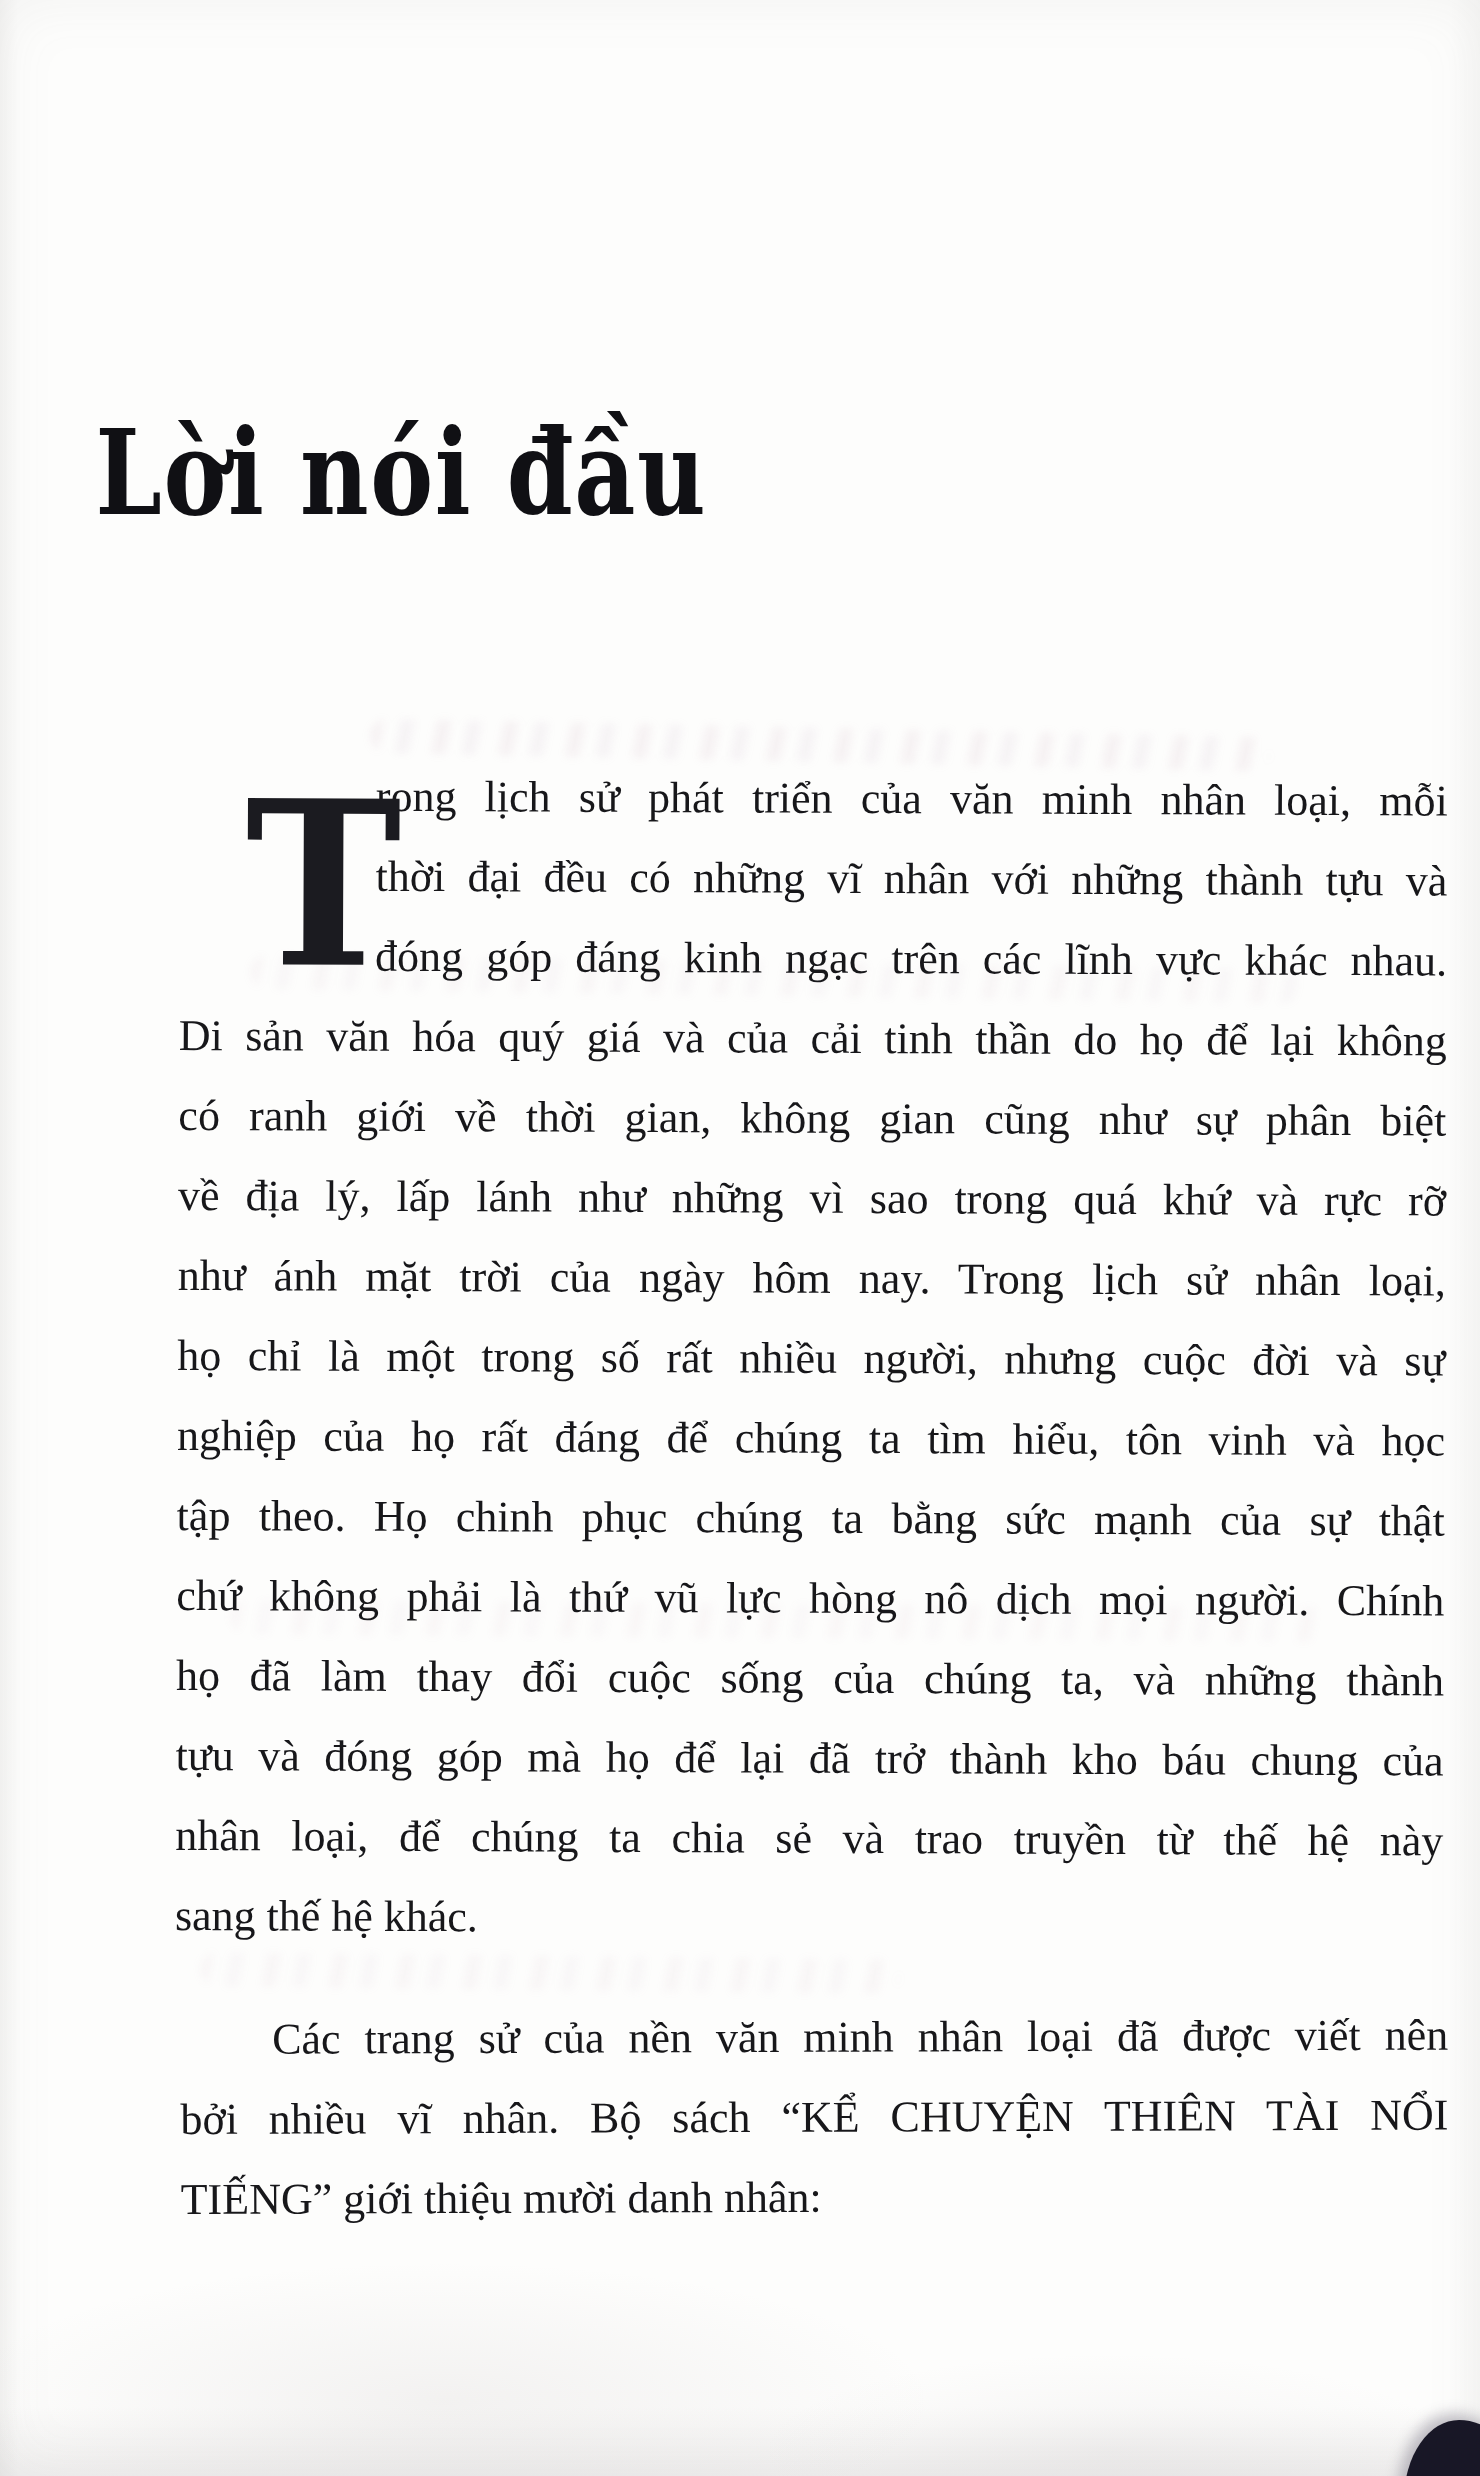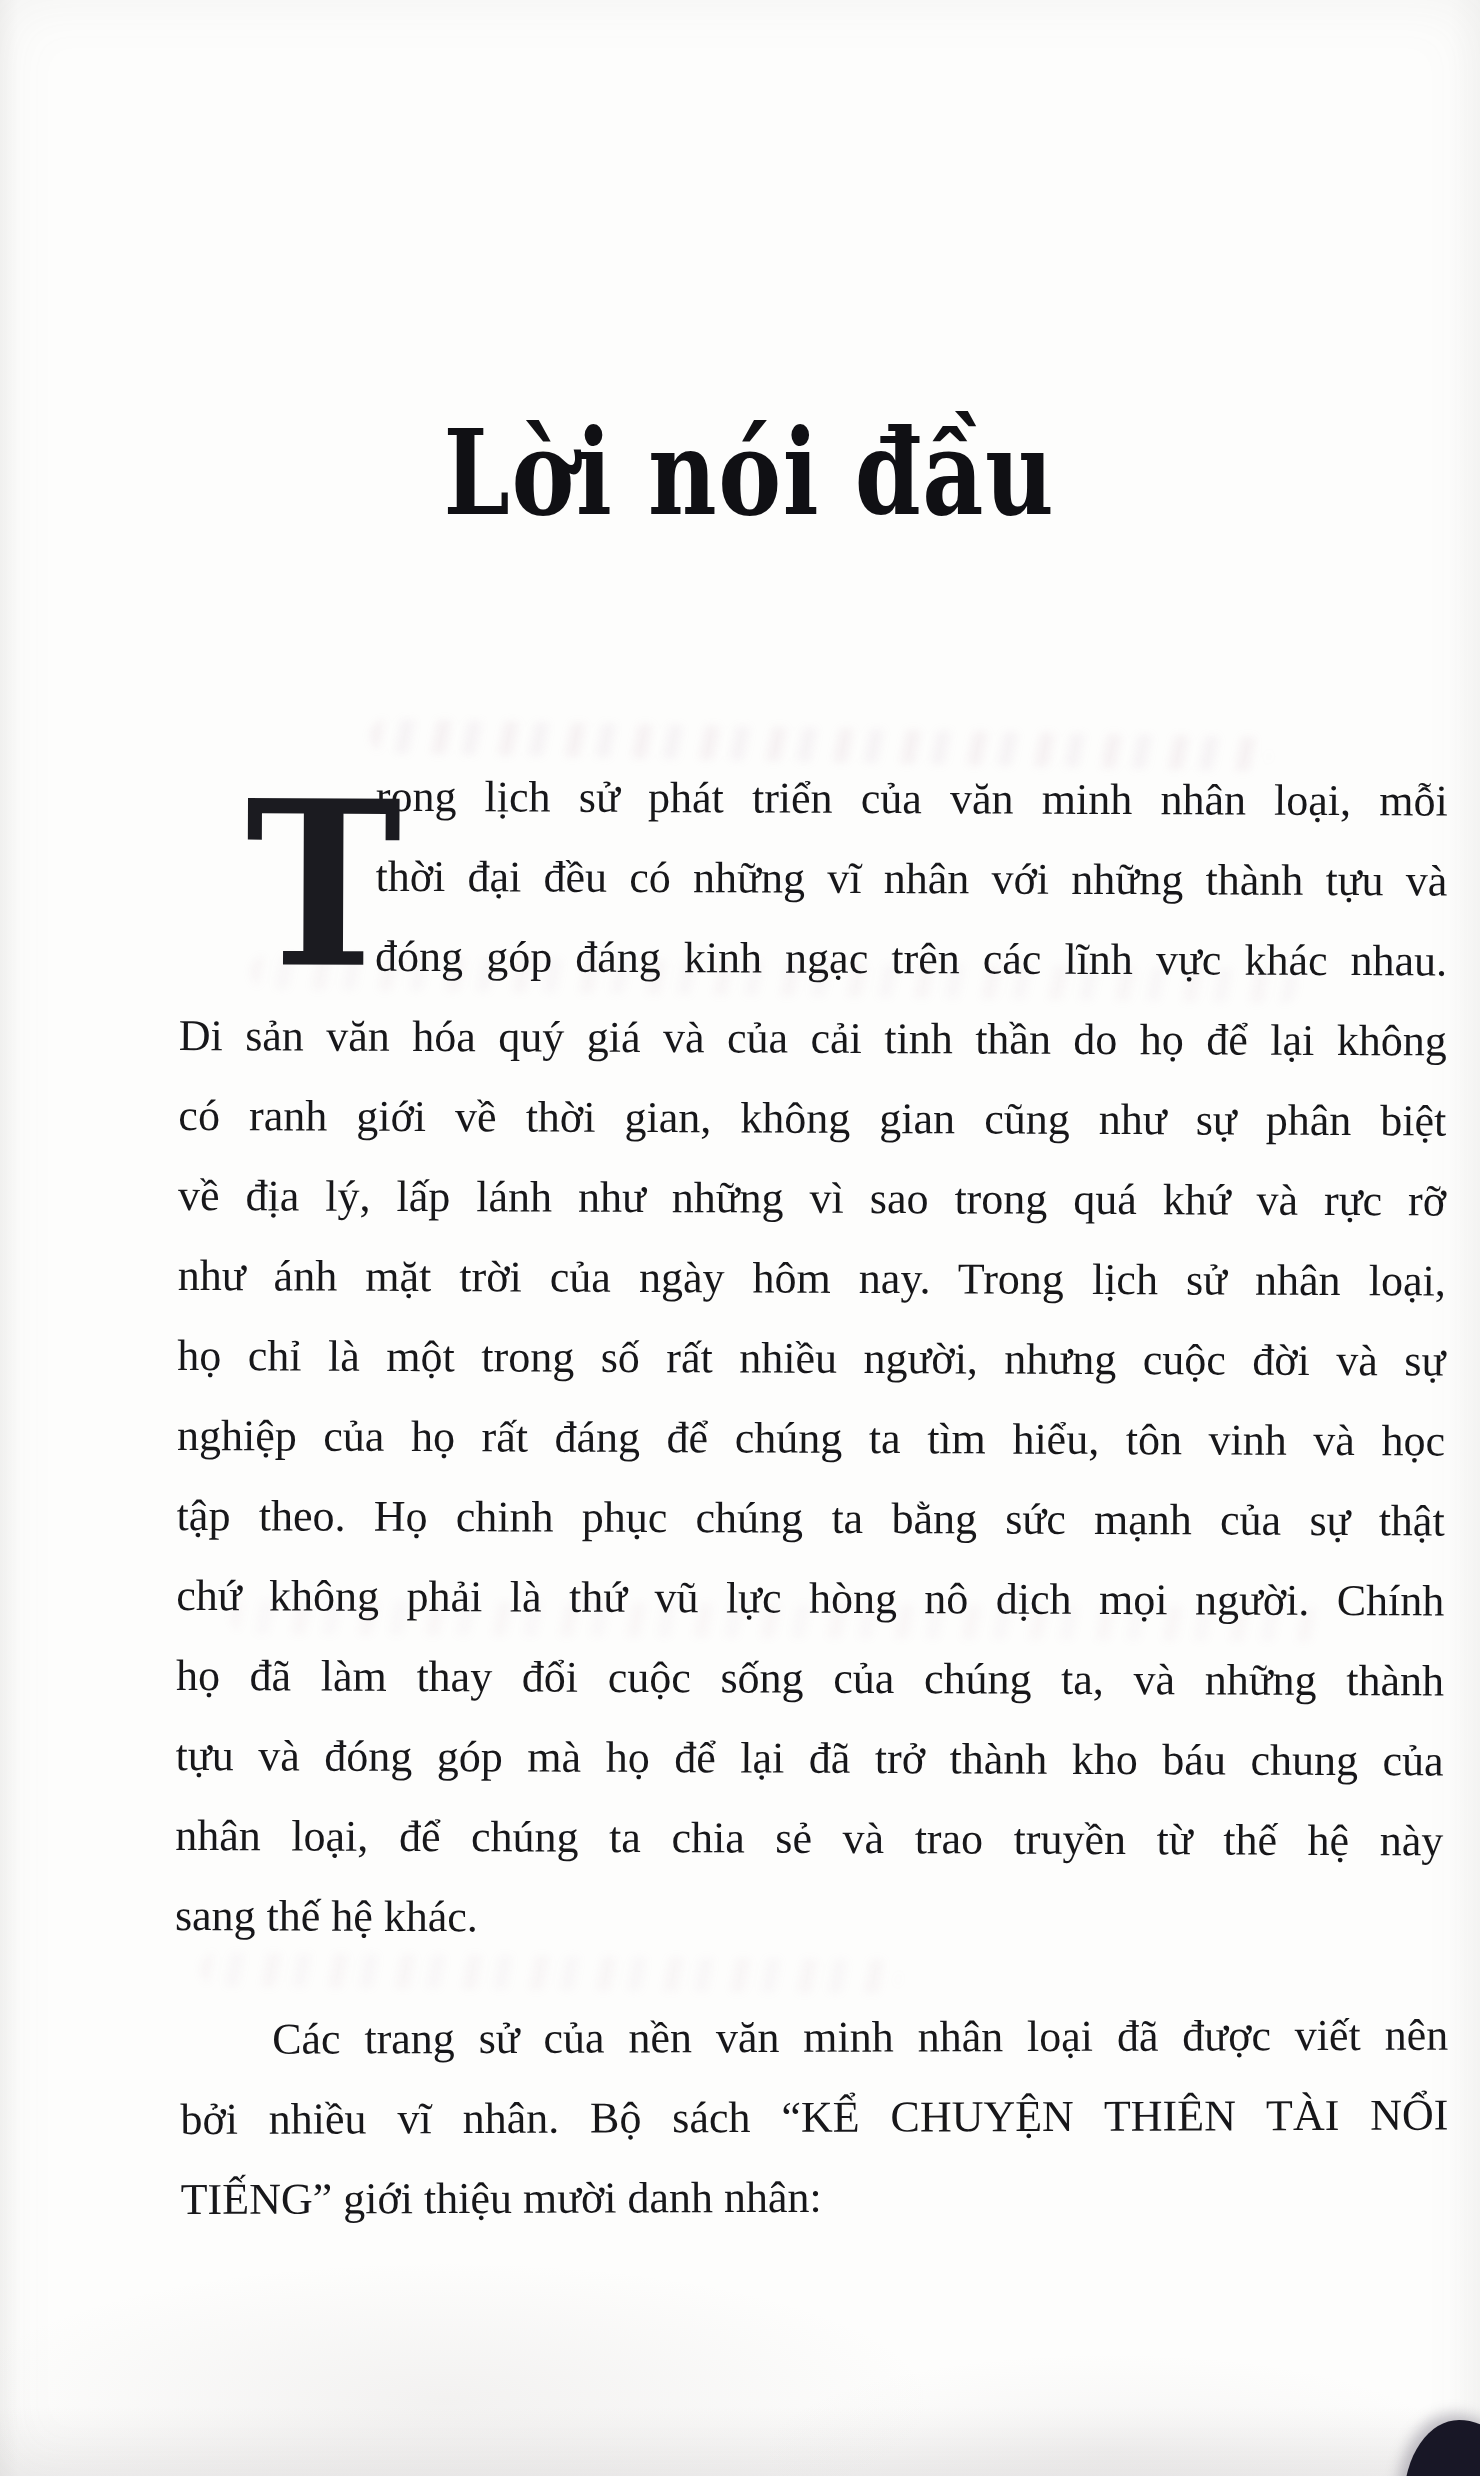--- a/index.html
+++ b/index.html
@@ -27,21 +27,20 @@
       radial-gradient(ellipse 500px 140px at 75% 99%, rgba(150,140,145,0.08), transparent 70%),
       linear-gradient(to right, rgba(140,135,130,0.07), transparent 18px),
       linear-gradient(to left, rgba(160,155,150,0.05), transparent 30px);
     pointer-events: none;
   }
   .title {
     position: absolute;
     top: 408px;
     left: 0;
     right: 0;
-    text-align: center;
     font-family: "DejaVu Serif", "Liberation Serif", serif;
     font-weight: 700;
     font-size: 118px;
     line-height: 1.1;
     letter-spacing: 2px;
     color: #101014;
     margin-left: 19px;
   }
   .title .squeeze {
     display: inline-block;

